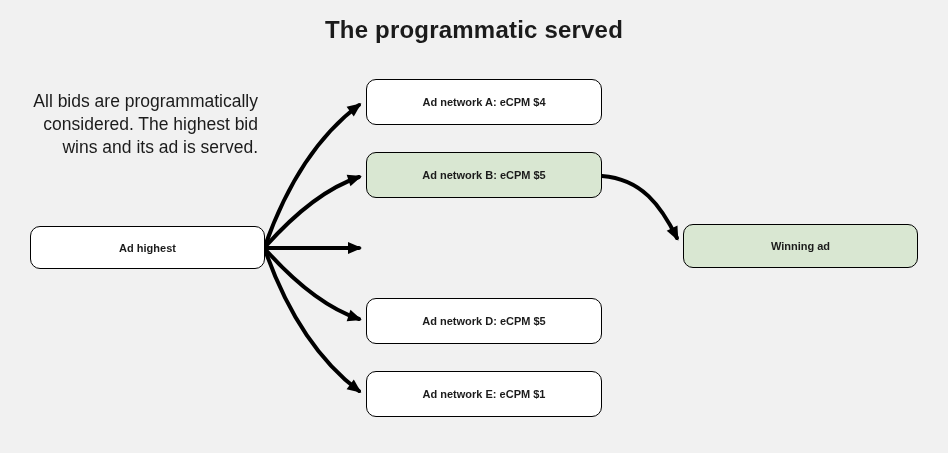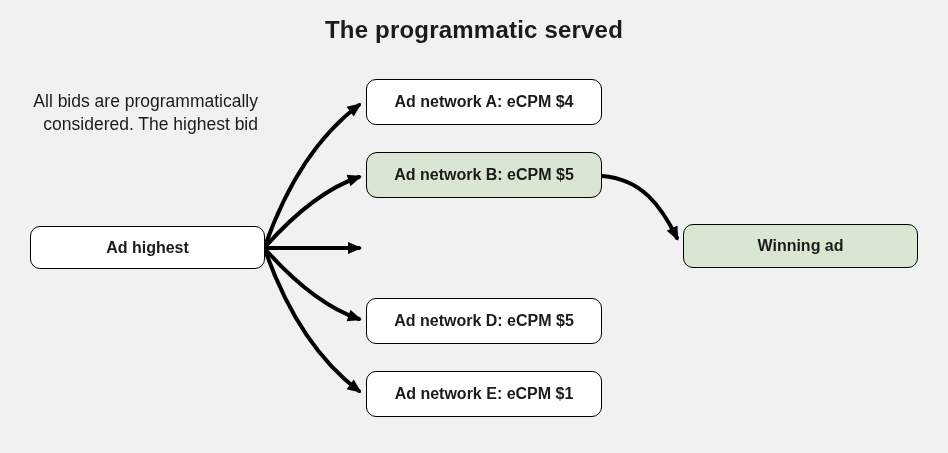--- a/index.html
+++ b/index.html
@@ -43,30 +43,30 @@
   }
   .description span{display:block;}
   .box{
     position:absolute;
     display:flex;
     align-items:center;
     justify-content:center;
     background:var(--box-fill);
     border:1.5px solid var(--border);
     border-radius:10px;
-    font-size:16px;
+    font-size:11px;
     font-weight:bold;
     color:var(--text);
     text-align:center;
   }
   .box.highlight{background:var(--highlight-fill);}
   .node-request{left:30px;top:226px;width:235px;height:43px;}
   .node-net{left:366px;width:236px;height:46px;}
   .node-net-0{top:79px;}
-  .node-net-1{top:152px;border-radius:11px;}
+  .node-net-1{top:152px;}
   .node-net-2{top:225px;}
   .node-net-3{top:298px;}
   .node-net-4{top:371px;}
   .node-winning{left:683px;top:224px;width:235px;height:44px;}
   svg.arrows{
     position:absolute;
     left:0;top:0;width:948px;height:453px;
     pointer-events:none;
   }
   svg.arrows path.link{
@@ -80,20 +80,21 @@
 </head>
 <body>
 
 <div class="canvas">
 
   <div class="title">The programmatic served</div>
 
   <div class="description">
     <span>All bids are programmatically</span>
     <span>considered. The highest bid</span>
+    <span>wins and its ad is served.</span>
   </div>
 
   <svg class="arrows" viewBox="0 0 948 453" xmlns="http://www.w3.org/2000/svg">
     <defs>
       <marker id="ah" markerUnits="userSpaceOnUse" markerWidth="16" markerHeight="14" refX="12" refY="7" orient="auto">
         <path d="M1,1 L15,7 L1,13 Z"></path>
       </marker>
     </defs>
     <path class="link" d="M265,246 Q299,150 359,105" marker-end="url(#ah)"></path>
     <path class="link" d="M265,247 Q314,192 359,177" marker-end="url(#ah)"></path>

